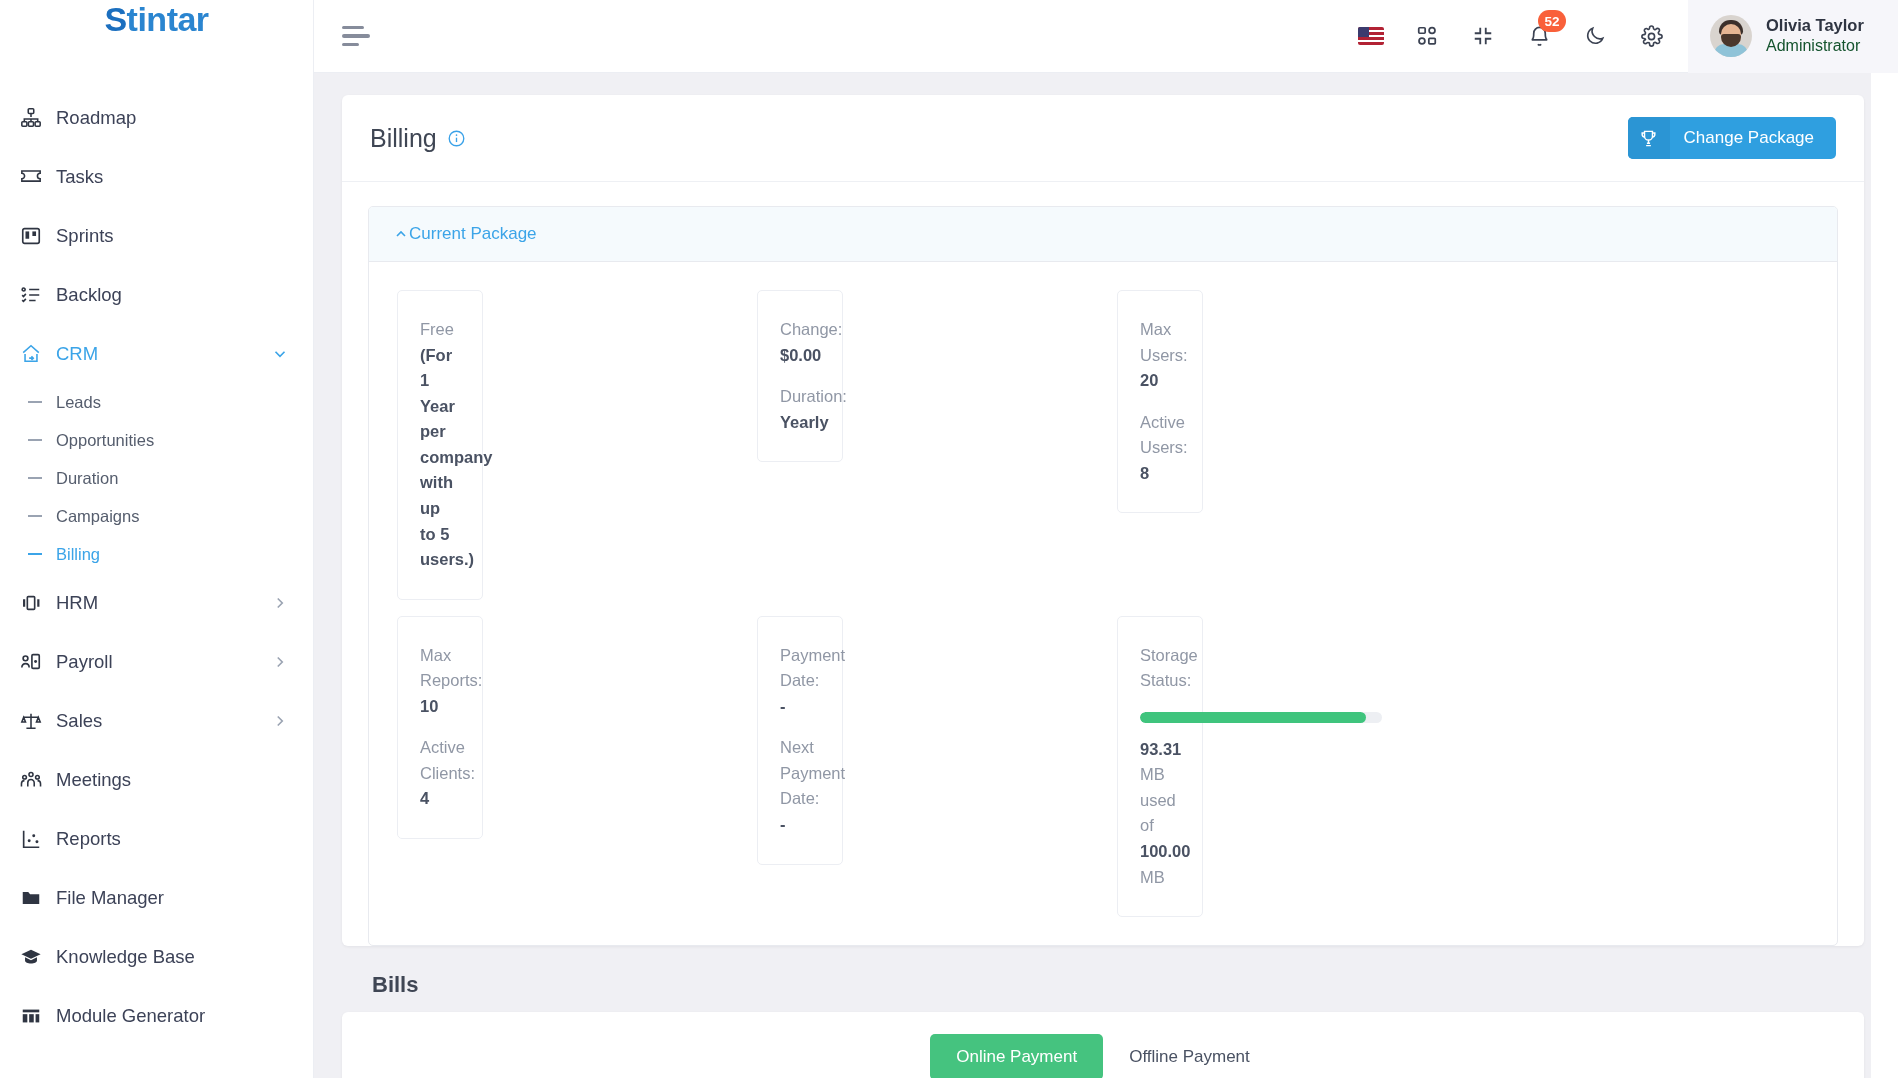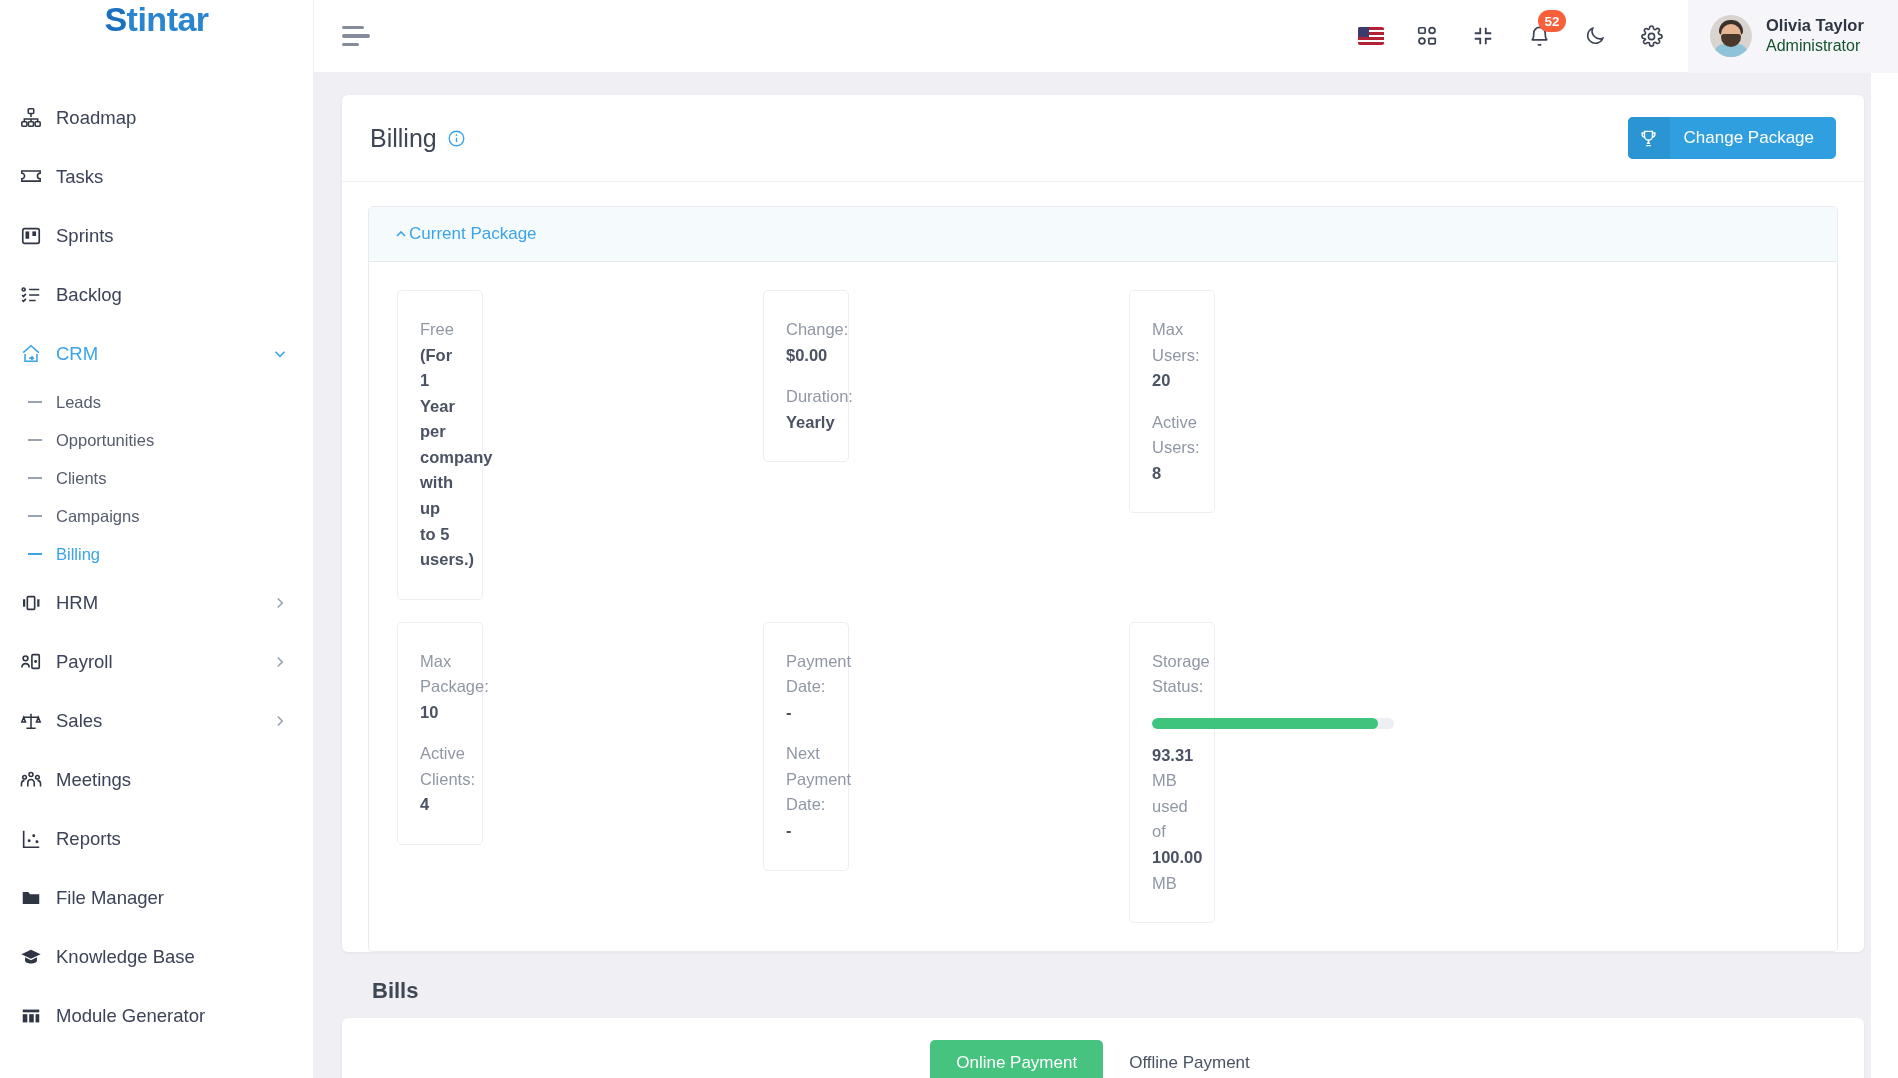--- a/index.html
+++ b/index.html
@@ -138,21 +138,21 @@
 
   .panel {
     margin: 24px 26px 24px 26px; border: 1px solid #e8eaef; border-radius: 5px;
     overflow: hidden;
   }
   .panel-head {
     background: #f5fafd; padding: 17px 24px; display: flex; align-items: center;
     color: #3ba4e8; font-size: 17px; cursor: pointer;
     border-bottom: 1px solid #e8eaef;
   }
-  .panel-body { padding: 22px; display: flex; flex-wrap: wrap; gap: 10px; }
+  .panel-body { padding: 22px; display: flex; flex-wrap: wrap; gap: 4px; }
   .tile {
     border: 1px solid #eceef3; border-radius: 5px; padding: 26px 22px;
     width: 25%; min-height: 104px;
   }
   .tile-wrap { width: 25%; padding: 6px; }
   .tile-line { font-size: 16.5px; color: #9097a5; line-height: 1.55; }
   .tile-line b { color: #4a5263; font-weight: bold; }
   .progress-outer {
     height: 11px; background: #edeff3; border-radius: 6px; overflow: hidden;
     margin: 18px 0 14px 0; width: 242px;
@@ -250,21 +250,21 @@
         <div class="sub-item">
           <span class="dash"></span>
           <span>Leads</span>
         </div>
         <div class="sub-item">
           <span class="dash"></span>
           <span>Opportunities</span>
         </div>
         <div class="sub-item">
           <span class="dash"></span>
-          <span>Clients</span>
+          <span>Duration</span>
         </div>
         <div class="sub-item">
           <span class="dash"></span>
           <span>Campaigns</span>
         </div>
         <div class="sub-item active">
           <span class="dash"></span>
           <span>Billing</span>
         </div>
       </div>
@@ -494,21 +494,21 @@
             <div class="tile-wrap">
               <div class="tile">
                 <div class="tile-line"><span>Max Users: </span><b>20</b></div>
                 <div style="height:16px"></div>
                 <div class="tile-line"><span>Active Users: </span><b>8</b></div>
               </div>
             </div>
 
             <div class="tile-wrap">
               <div class="tile">
-                <div class="tile-line"><span>Max Package: </span><b>10</b></div>
+                <div class="tile-line"><span>Max Reports: </span><b>10</b></div>
                 <div style="height:16px"></div>
                 <div class="tile-line"><span>Active Clients: </span><b>4</b></div>
               </div>
             </div>
 
             <div class="tile-wrap">
               <div class="tile" style="min-height:140px">
                 <div class="tile-line"><span>Payment Date: </span><b>-</b></div>
                 <div style="height:16px"></div>
                 <div class="tile-line"><span>Next Payment Date: </span><b>-</b></div>

